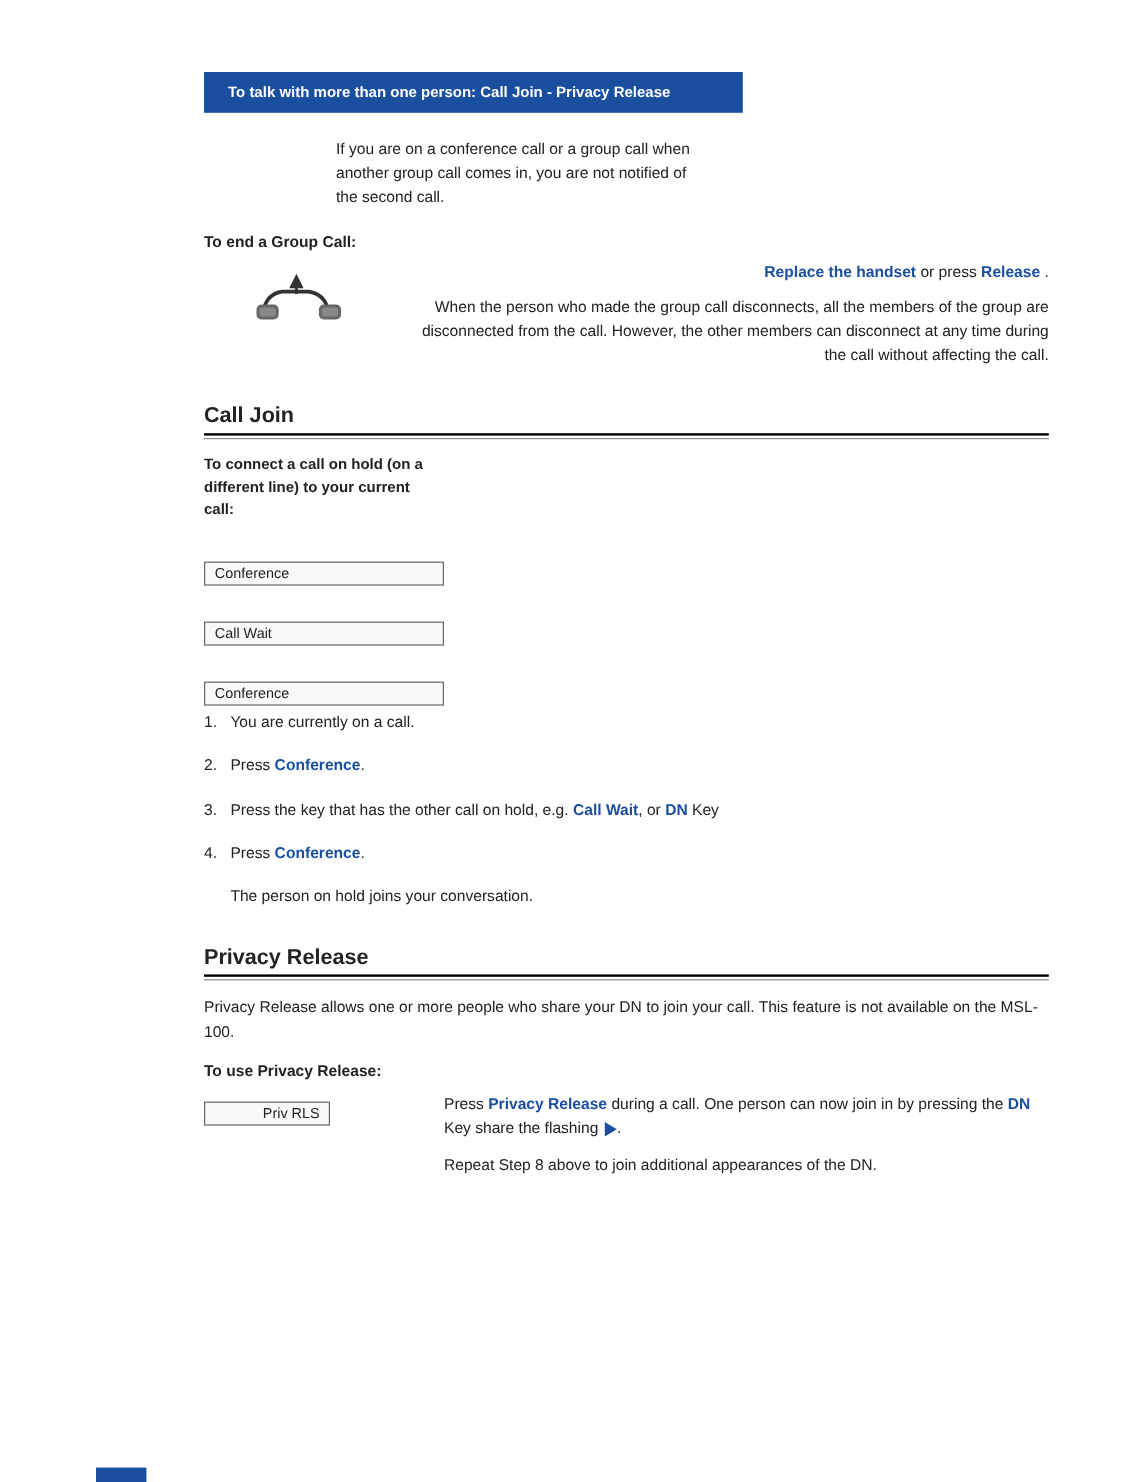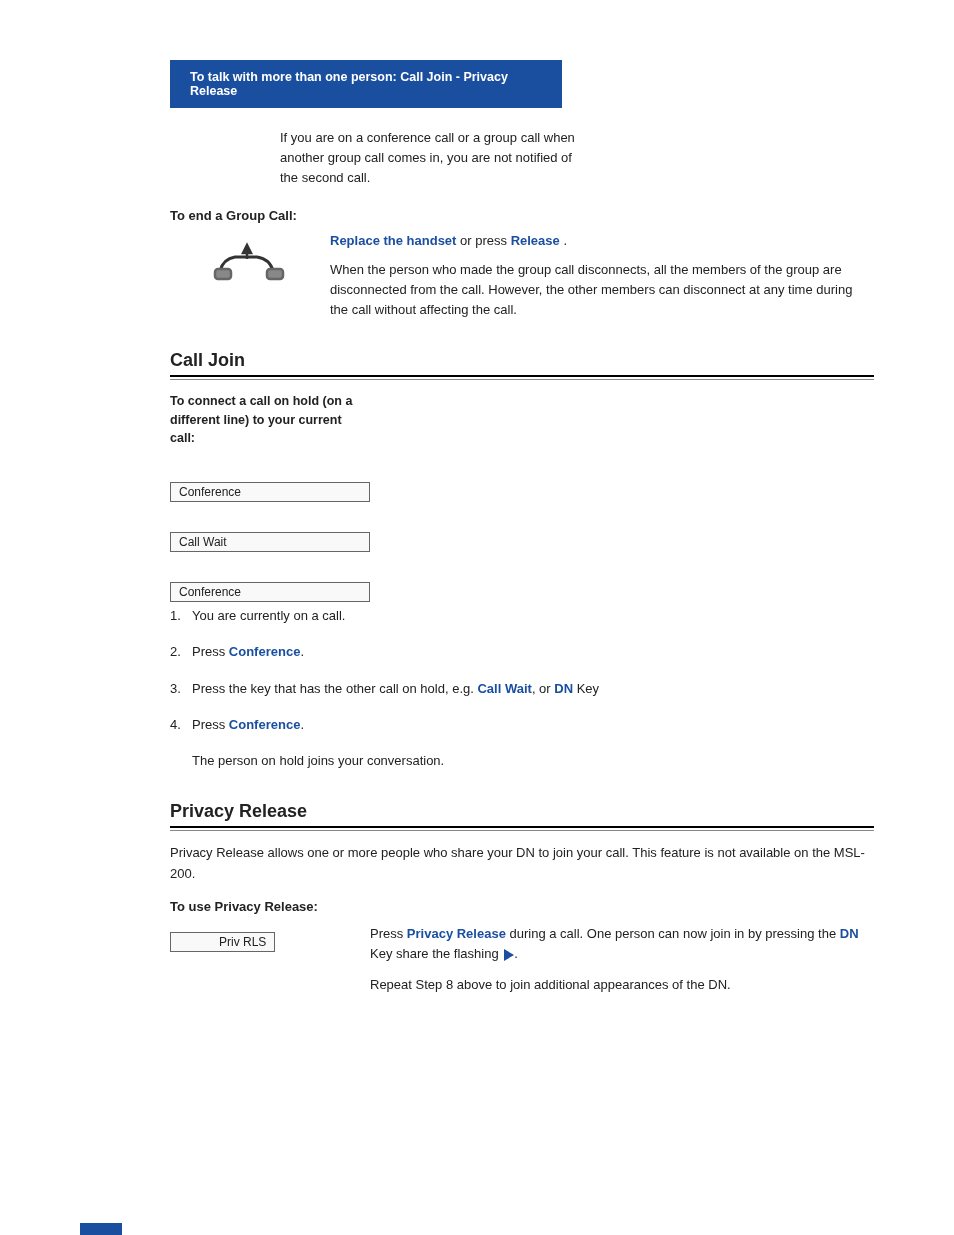--- a/index.html
+++ b/index.html
@@ -18,21 +18,21 @@
       background: #fff;
       padding: 0;
       position: relative;
     }
     .header-banner {
       background: #1a4fa0;
       color: #fff;
       font-size: 12.5px;
       font-weight: bold;
       padding: 10px 20px;
-      width: 392px;
+      width: 449px;
       margin: 60px auto 0 170px;
     }
     .content-area {
       padding: 0 80px 0 170px;
     }
     .intro-text {
       margin-top: 20px;
       margin-left: 280px;
       font-size: 13px;
       line-height: 1.55;
@@ -58,20 +58,21 @@
       flex-shrink: 0;
     }
     .phone-svg {
       width: 90px;
       height: 50px;
     }
     .replace-text-area {
       flex: 1;
       font-size: 13px;
       line-height: 1.55;
+      text-align: right;
     }
     .blue-link {
       color: #1a4fa0;
       font-weight: bold;
     }
     .section-heading {
       font-size: 18px;
       font-weight: bold;
       color: #222;
       margin-top: 30px;
@@ -274,21 +275,21 @@
           </ol>
           <p style="margin-top:6px; margin-left:22px;">The person on hold joins your conversation.</p>
         </div>
       </div>
     </div>
 
     <div class="privacy-section">
       <div class="section-heading">Privacy Release</div>
       <hr class="section-divider">
 
-      <p class="privacy-desc">Privacy Release allows one or more people who share your DN to join your call. This feature is not available on the MSL-200.</p>
+      <p class="privacy-desc">Privacy Release allows one or more people who share your DN to join your call. This feature is not available on the MSL-100.</p>
       <p class="to-use-label">To use Privacy Release:</p>
 
       <div class="privacy-steps">
         <div class="priv-left">
           <span class="key-button" style="margin-top:8px; display:inline-block;padding-left:48px;">Priv RLS</span>
         </div>
         <div class="priv-right">
           <p>
             <span>Press </span><span class="blue-link">Privacy Release</span><span> during a call. One person can now join in by pressing the </span><span class="blue-link">DN</span><span> Key share the flashing</span> <span class="arrow-icon"></span>.
           </p>

